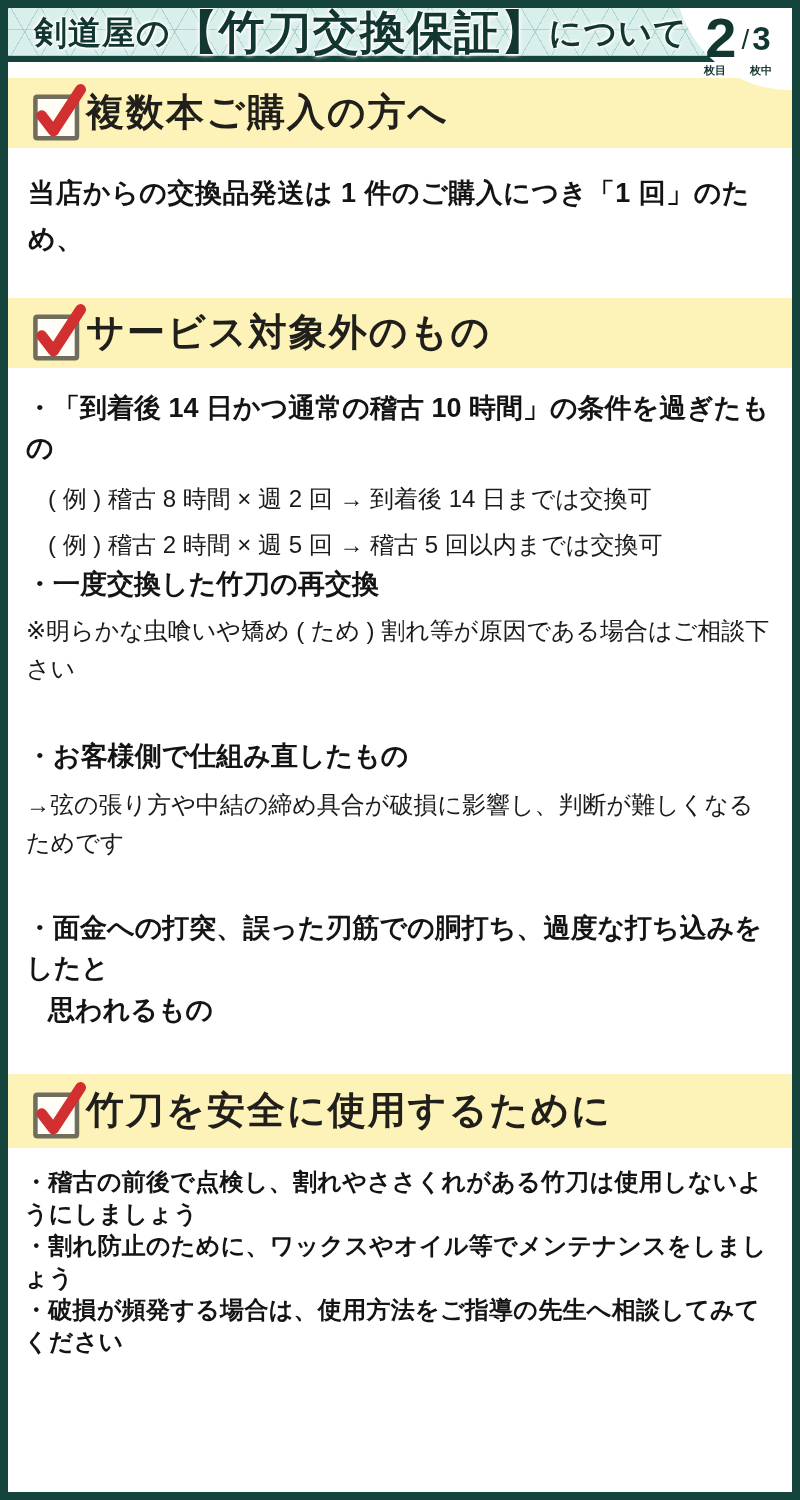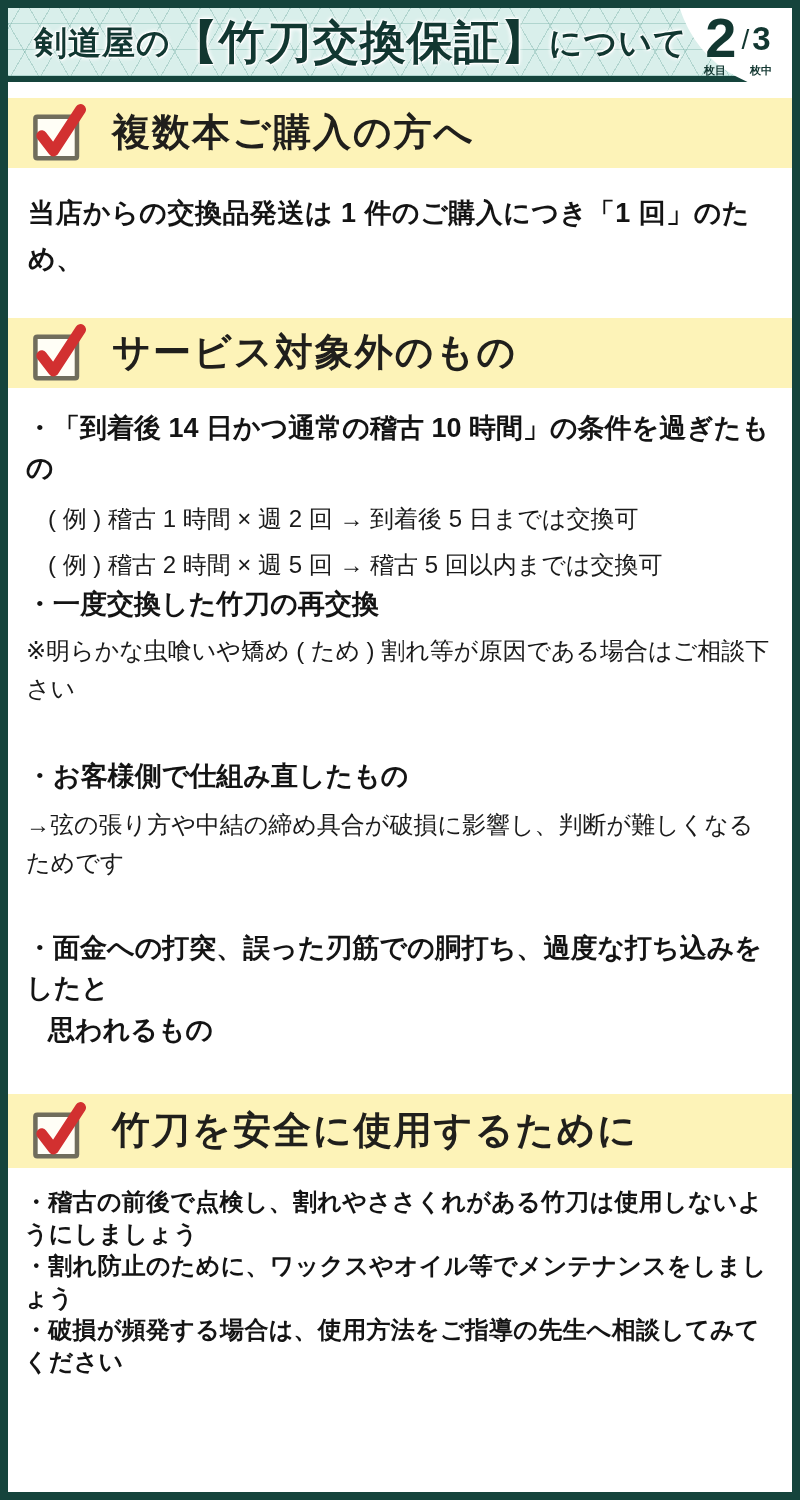--- a/index.html
+++ b/index.html
@@ -17,21 +17,21 @@
   .page{
     position:relative;
     width:800px;height:1500px;
     border:8px solid var(--teal-dark);
     background:#fff;
     overflow:hidden;
   }
   
   .header{
     position:relative;
-    height:74px;
+    height:54px;
     border-bottom:6px solid var(--teal-dark);
     background-color:var(--teal-light);
     background-image:
       repeating-linear-gradient(0deg, rgba(110,170,160,.38) 0 1px, transparent 1px 26px),
       repeating-linear-gradient(60deg, rgba(110,170,160,.38) 0 1px, transparent 1px 26px),
       repeating-linear-gradient(-60deg, rgba(110,170,160,.38) 0 1px, transparent 1px 26px);
     display:flex;align-items:center;
     padding:0 120px 0 26px;
   }
   .header-title{
@@ -57,21 +57,21 @@
   }
   .badge-row1{display:flex;justify-content:center;align-items:flex-start;line-height:1;}
   .badge-num-big{font-size:56px;font-weight:700;}
   .badge-slash{font-size:28px;font-weight:400;margin:16px 3px 0 5px;}
   .badge-num-small{font-size:33px;font-weight:700;margin-top:12px;}
   .badge-row2{display:flex;justify-content:center;gap:24px;font-size:11px;font-weight:700;margin-top:-3px;}
   
   .band{
     background:var(--yellow);
     height:70px;
-    display:flex;align-items:center;gap:26px;
+    display:flex;align-items:center;
     padding-left:22px;
   }
   .band h2{
     font-size:38px;font-weight:700;color:#201f1c;
     letter-spacing:2px;white-space:nowrap;padding-bottom:2px;
   }
   .band-1{margin-top:16px;}
   .band-2{margin-top:36px;}
   .band-3{margin-top:42px;height:74px;}
   .checkbox{width:56px;height:62px;flex:0 0 auto;display:block;}
@@ -132,21 +132,21 @@
   <div class="band band-2">
     <svg class="checkbox" viewBox="0 0 62 66" aria-hidden="true">
       <rect x="6" y="15" width="46" height="46" rx="2" fill="#fffef6" stroke="#706d5c" stroke-width="5"></rect>
       <path d="M13 36 L26 53 L56 7" fill="none" stroke="#d23030" stroke-width="12" stroke-linecap="round" stroke-linejoin="round"></path>
     </svg>
     <h2>サービス対象外のもの</h2>
   </div>
 
   <div class="list-2">
     <p class="b-main mt20">・「到着後 14 日かつ通常の稽古 10 時間」の条件を過ぎたもの</p>
-    <p class="b-sub ex mt12">( 例 ) 稽古 1 時間 × 週 2 回 → 到着後 5 日までは交換可</p>
+    <p class="b-sub ex mt12">( 例 ) 稽古 8 時間 × 週 2 回 → 到着後 14 日までは交換可</p>
     <p class="b-sub ex mt8">( 例 ) 稽古 2 時間 × 週 5 回 → 稽古 5 回以内までは交換可</p>
 
     <p class="b-main mt44">・一度交換した竹刀の再交換</p>
     <p class="b-sub mt8">※明らかな虫喰いや矯め ( ため ) 割れ等が原因である場合はご相談下さい</p>
 
     <p class="b-main mt48">・お客様側で仕組み直したもの</p>
     <p class="b-sub mt10">→弦の張り方や中結の締め具合が破損に影響し、判断が難しくなるためです</p>
 
     <p class="b-main mt46">・面金への打突、誤った刃筋での胴打ち、過度な打ち込みをしたと</p>
     <p class="b-main b-main-wrap2">思われるもの</p>

